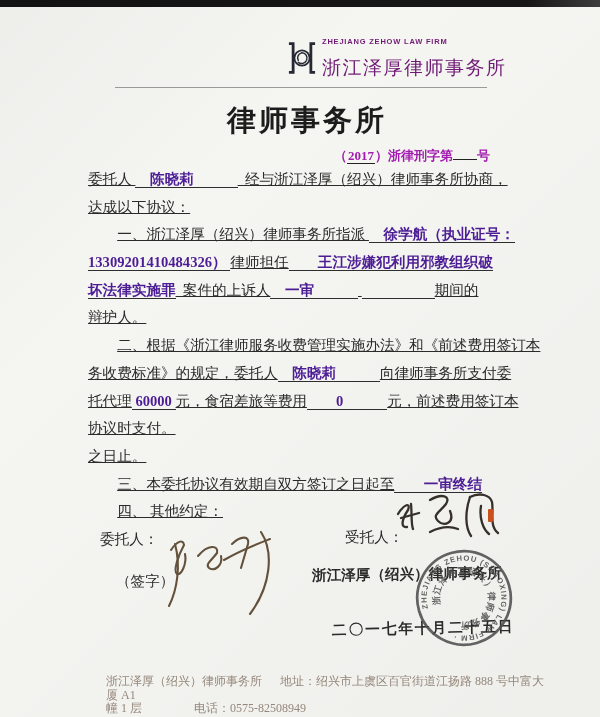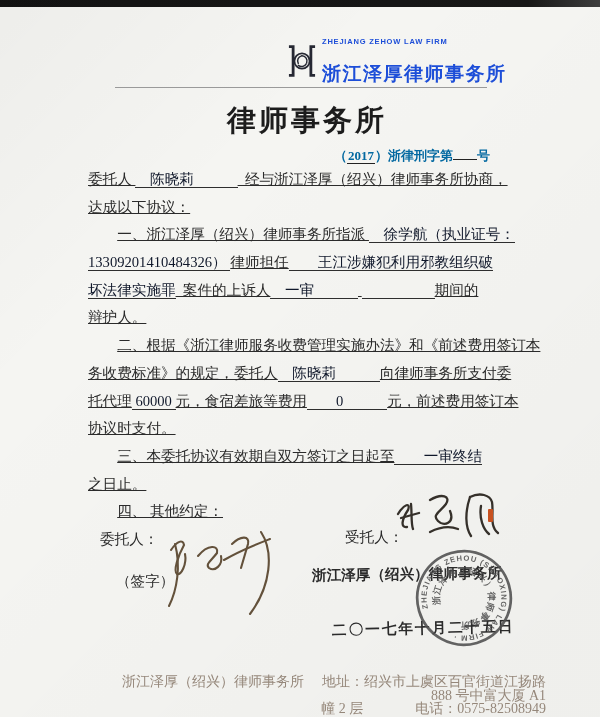--- a/index.html
+++ b/index.html
@@ -9,60 +9,60 @@
     font-family:"Liberation Serif","DejaVu Serif",serif;
     color:#2a2a2a;
   }
   .scan-tint{position:absolute;inset:0;pointer-events:none;
     background:linear-gradient(135deg,rgba(0,0,0,0.03),rgba(255,255,255,0) 30%,rgba(0,0,0,0.025) 90%);}
   .topbar{position:absolute;left:0;top:0;width:600px;height:7px;
     background:linear-gradient(90deg,#131313 0%,#171717 88%,#3d3d3d 100%);}
 
   
   .header{position:absolute;left:288px;top:38px;display:flex;align-items:center;
-    font-family:"Liberation Sans","DejaVu Sans",sans-serif;color:#1d4ed8;}
+    font-family:"Liberation Sans","DejaVu Sans",sans-serif;color:#701a75;}
   .logo-icon{width:28px;height:36px;margin-right:6px;}
   .firm-text{display:flex;flex-direction:column;line-height:1.05;}
   .firm-en{font-size:7.5px;font-weight:bold;letter-spacing:0.8px;}
-  .firm-cn{font-size:19px;font-weight:bold;letter-spacing:1.5px;margin-top:18px;}
+  .firm-cn{font-size:19px;font-weight:normal;letter-spacing:1.5px;margin-top:12px;}
   .header-rule{position:absolute;left:115px;top:87px;width:372px;height:1px;background:#9a9a9a;}
 
   
   .doc-title{position:absolute;left:88px;top:101px;width:430px;text-align:center;
     font-size:29px;font-weight:bold;letter-spacing:3px;color:#1c1c1c;text-indent:8px;}
-  .doc-no{position:absolute;left:334px;top:147px;font-size:13px;font-weight:bold;color:#0369a1;white-space:nowrap;}
+  .doc-no{position:absolute;left:334px;top:147px;font-size:13px;font-weight:bold;color:#a21caf;white-space:nowrap;}
   .doc-no .year{border-bottom:1px solid #222;padding:0 1px;}
   .doc-no .blank2{display:inline-block;width:24px;border-bottom:1px solid #222;height:12px;vertical-align:baseline;}
 
   
   .doc-body{position:absolute;left:88px;top:166px;width:436px;
     font-size:14.6px;line-height:27.7px;color:#2b2b2b;}
   .doc-line{white-space:pre;height:27.7px;}
   .doc-line.indent{text-indent:2em;}
   .seg-n{font-weight:normal;text-decoration:underline;}
-  .seg-ub{font-weight:normal;color:#0f172a;border-bottom:1.3px solid #2e2e2e;}
+  .seg-ub{font-weight:bold;color:#4c1d95;border-bottom:1.3px solid #2e2e2e;}
   .seg-blank{border-bottom:1.3px solid #2e2e2e;}
 
   
   .sig-label{position:absolute;font-size:14.6px;color:#2b2b2b;white-space:nowrap;}
   #client-label{left:100px;top:530px;}
   #client-sign-note{left:116px;top:572px;}
   #attorney-label{left:345px;top:528px;}
   #firm-line{left:312px;top:565px;font-weight:bold;transform:rotate(-0.8deg);}
   #date-line{left:332px;top:619px;font-weight:600;letter-spacing:2px;transform:rotate(-1.2deg);}
   .sig-svg{position:absolute;}
   #client-sig{left:162px;top:514px;width:118px;height:102px;}
   #attorney-sig{left:392px;top:482px;width:112px;height:72px;}
   .stamp{position:absolute;left:413px;top:547px;width:102px;height:102px;
     transform:rotate(-16deg);opacity:0.88;}
   .red-tick{position:absolute;left:488px;top:509px;width:5px;height:13px;border-radius:1px;}
 
   
   .footer{position:absolute;left:106px;top:675px;width:440px;
-    font-size:14px;line-height:13.5px;color:#95877a;text-align:right;}
+    font-size:12px;line-height:13.5px;color:#95877a;}
   .footer .gap1{display:inline-block;width:18px;}
   .footer .gap2{display:inline-block;width:52px;}
 </style>
 </head>
 <body>
 
 <div class="topbar"></div>
 <div class="scan-tint"></div>
 
 <div class="header">
@@ -92,22 +92,22 @@
     <div class="doc-line"><span class="seg-n">委托人 </span><span class="seg-ub">　陈晓莉　　　</span><span class="seg-n">  经与浙江泽厚（绍兴）律师事务所协商，</span></div>
     <div class="doc-line"><span class="seg-n">达成以下协议：</span></div>
     <div class="doc-line indent"><span class="seg-n">一、浙江泽厚（绍兴）律师事务所指派 </span><span class="seg-ub">　徐学航（执业证号：</span></div>
     <div class="doc-line"><span class="seg-ub">13309201410484326） </span><span class="seg-n">律师担任</span><span class="seg-ub">　　王江涉嫌犯利用邪教组织破</span></div>
     <div class="doc-line"><span class="seg-ub">坏法律实施罪</span><span class="seg-n">  案件的上诉人</span><span class="seg-ub">　一审　　　</span><span class="seg-n"> </span><span class="seg-blank">　　　　　</span><span class="seg-n">期间的</span></div>
     <div class="doc-line"><span class="seg-n">辩护人。</span></div>
     <div class="doc-line indent"><span class="seg-n">二、根据《浙江律师服务收费管理实施办法》和《前述费用签订本</span></div>
     <div class="doc-line"><span class="seg-n">务收费标准》的规定，委托人</span><span class="seg-ub">　陈晓莉　　　</span><span class="seg-n">向律师事务所支付委</span></div>
     <div class="doc-line"><span class="seg-n">托代理</span><span class="seg-ub"> 60000 </span><span class="seg-n">元，食宿差旅等费用</span><span class="seg-ub">　　0　　　</span><span class="seg-n">元，前述费用签订本</span></div>
     <div class="doc-line"><span class="seg-n">协议时支付。</span></div>
+    <div class="doc-line"><span class="seg-n">之日止。</span></div>
     <div class="doc-line indent"><span class="seg-n">三、本委托协议有效期自双方签订之日起至</span><span class="seg-ub">　　一审终结</span></div>
-    <div class="doc-line"><span class="seg-n">之日止。</span></div>
     <div class="doc-line indent"><span class="seg-n">四、 其他约定：</span></div>
   </div>
 
 <div class="sig-label" id="client-label">委托人：</div>
 <div class="sig-label" id="client-sign-note">（签字）</div>
 <svg class="sig-svg" id="client-sig" viewBox="0 0 118 102">
   <g fill="none" stroke="#63513b" stroke-width="2.1" stroke-linecap="round">
     <path d="M9,36 C15,27 21,25 22,31 C16,42 11,57 15,60 C19,62 25,50 23,40"></path>
     <path d="M13,30 C19,52 15,76 7,92"></path>
     <path d="M36,42 C46,30 57,31 55,39 C49,47 43,50 47,54 C53,58 61,51 59,42"></path>
@@ -145,14 +145,14 @@
     <textPath href="#ringPath">ZHEJIANG ZEHOU (SHAOXING) LAW FIRM · </textPath>
   </text>
   <text font-size="10.5" font-weight="bold" fill="#4f4f4f" letter-spacing="1" font-family="Liberation Serif, DejaVu Serif, serif">
     <textPath href="#innerPath">浙江泽厚（绍兴）律师事务所</textPath>
   </text>
   <text x="60" y="94" font-size="10" fill="#4f4f4f" text-anchor="middle">＊</text>
 </svg>
 
 <div class="footer">
   <div><span>浙江泽厚（绍兴）律师事务所</span><span class="gap1"></span><span>地址：绍兴市上虞区百官街道江扬路 888 号中富大厦 A1</span></div>
-  <div><span>幢 2 层</span><span class="gap2"></span><span>电话：0575-82508949</span></div>
+  <div><span>幢 1 层</span><span class="gap2"></span><span>电话：0575-82508949</span></div>
 </div>
 
 </body></html>

